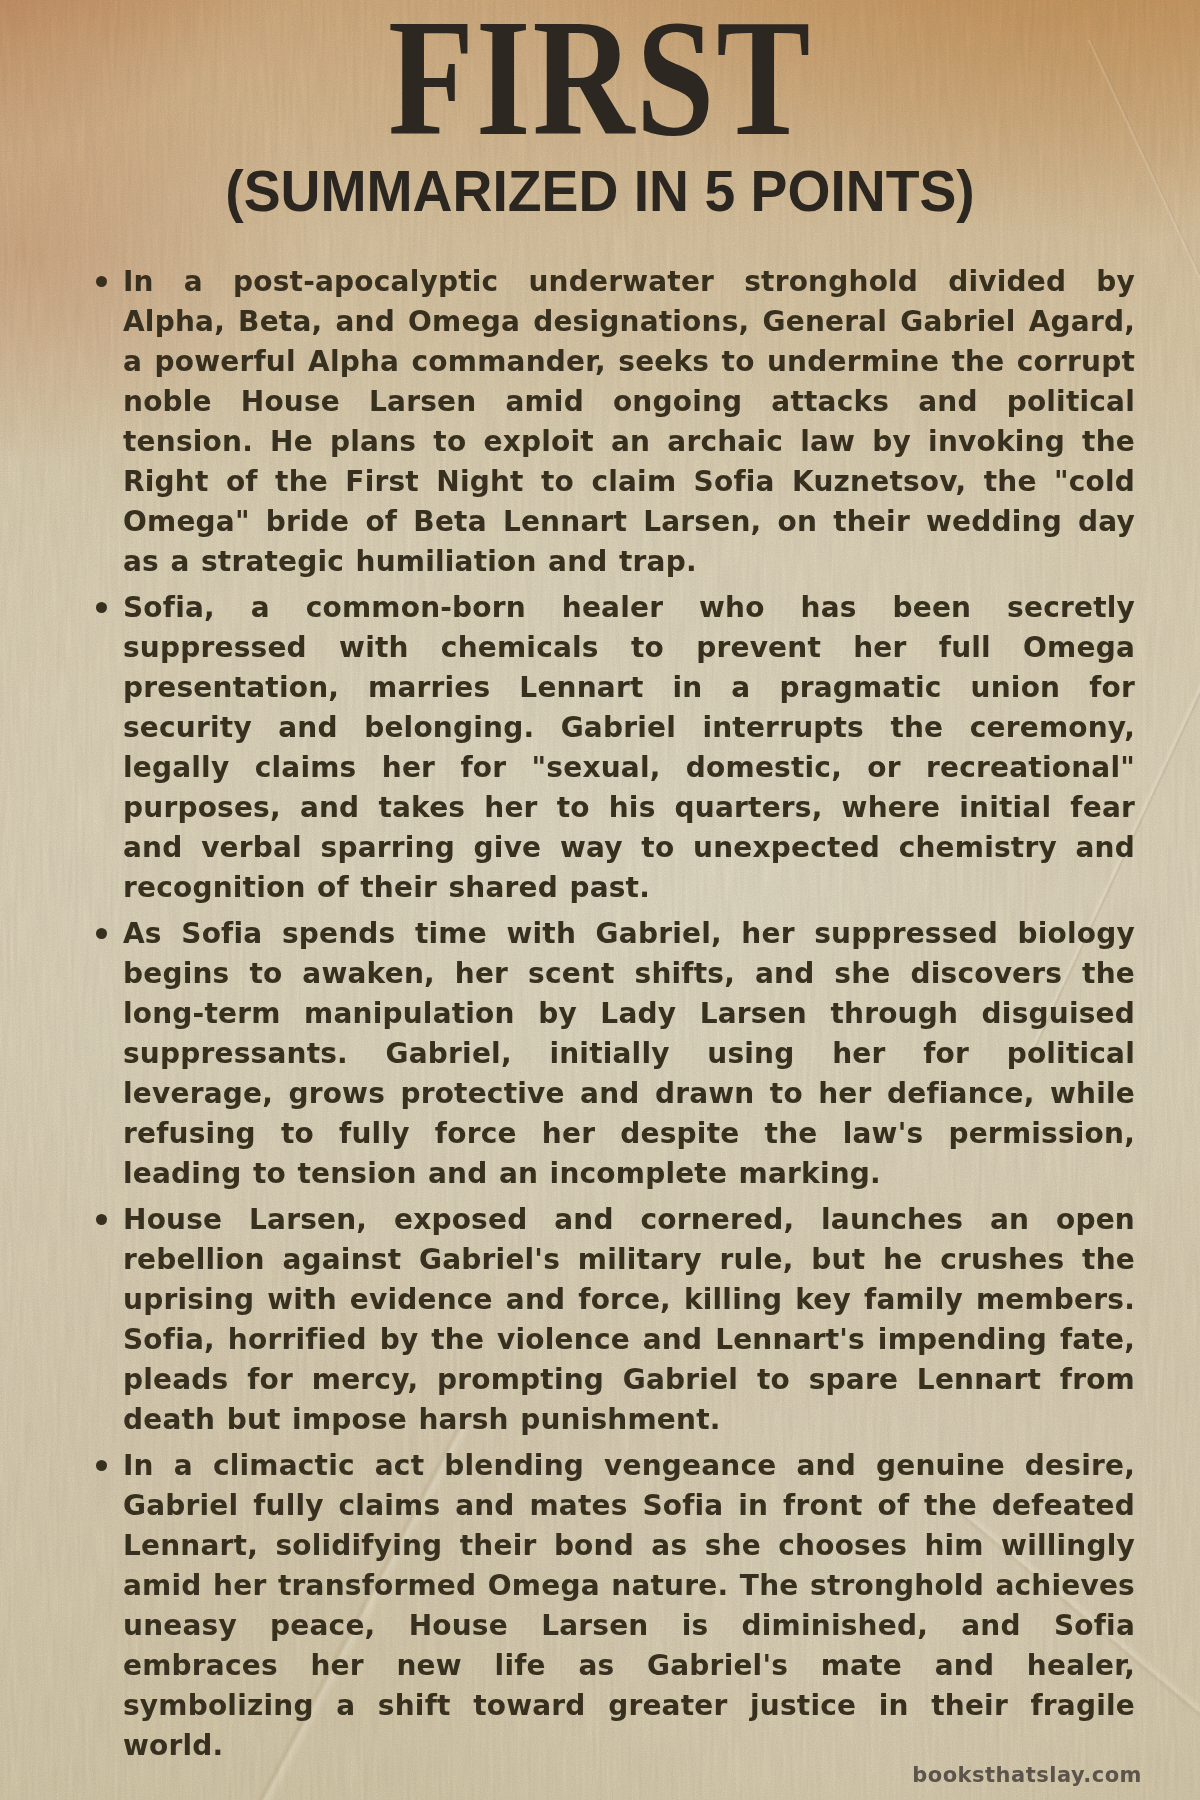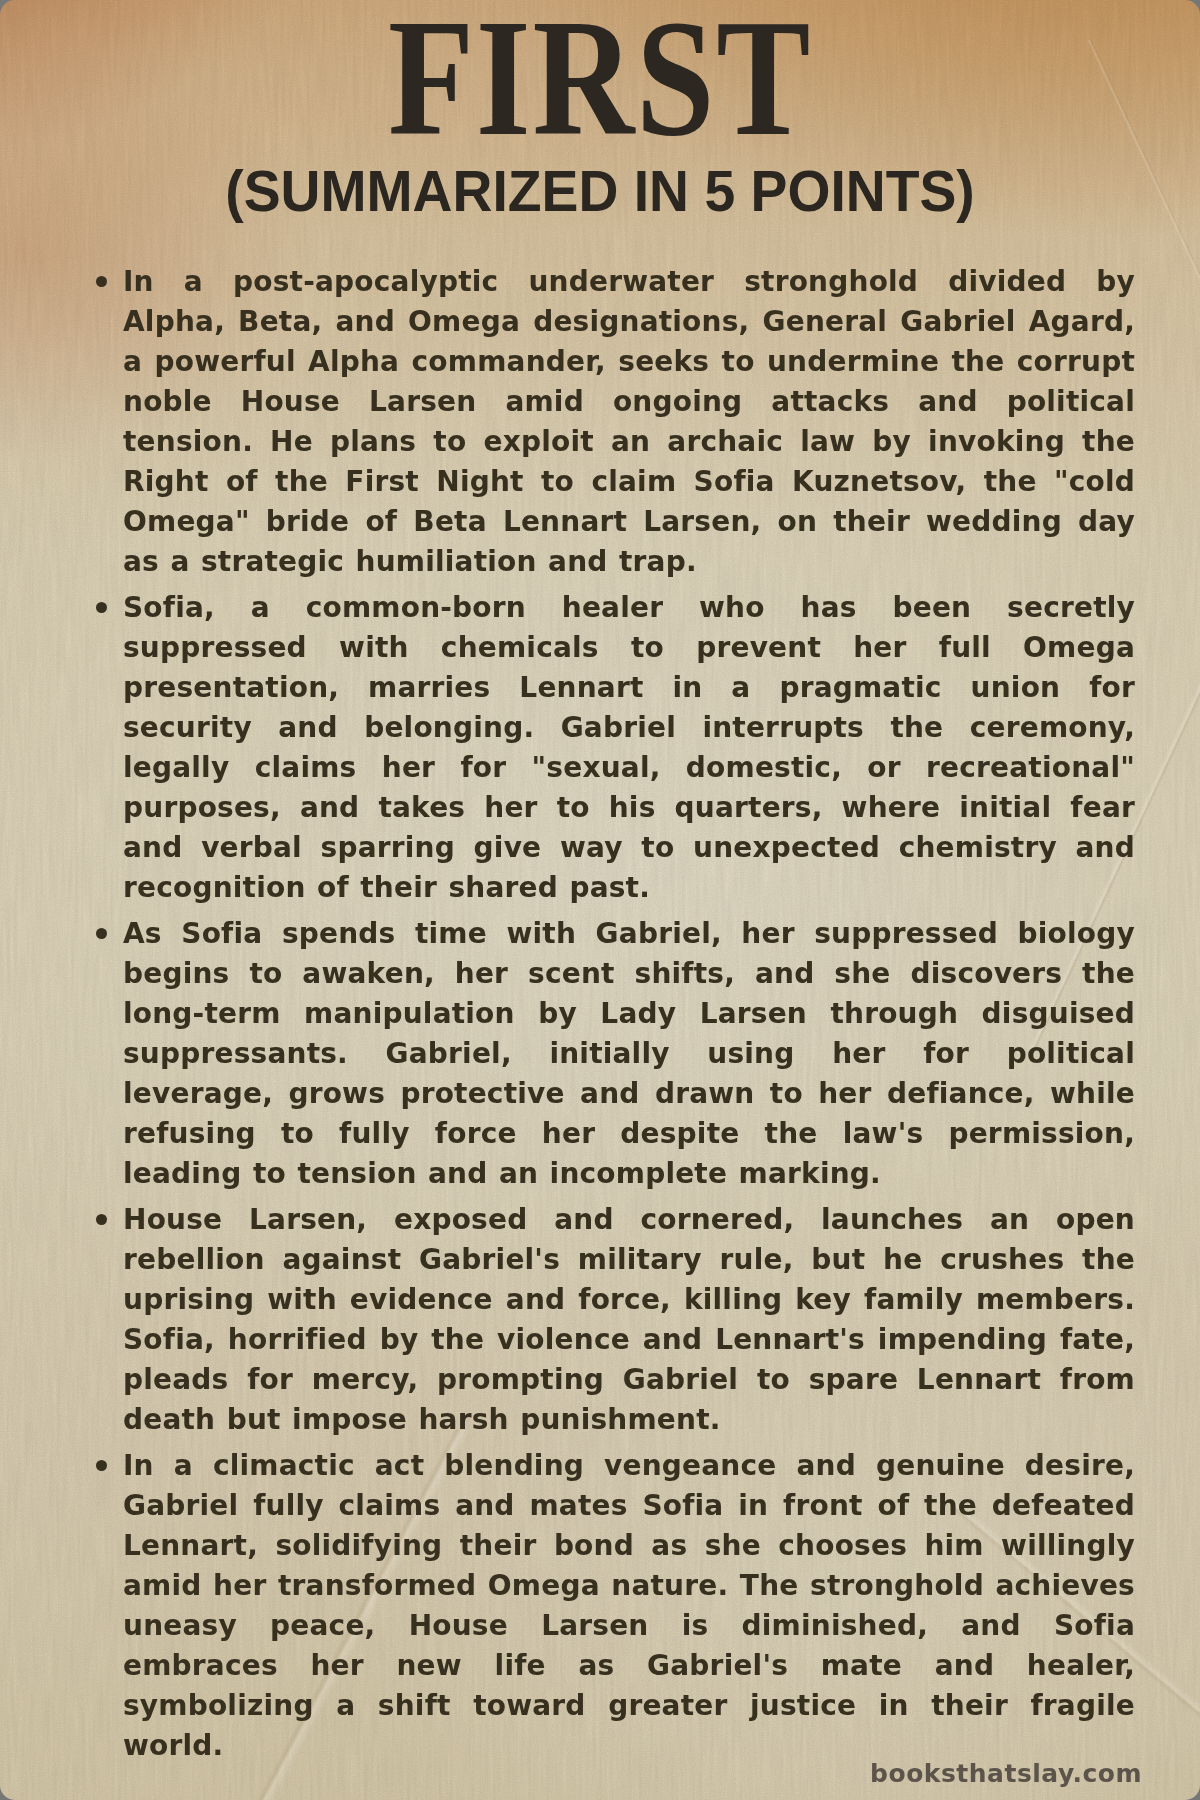--- a/index.html
+++ b/index.html
@@ -6,21 +6,20 @@
   .page {
     position:relative; width:1200px; height:1800px; margin:0 auto; overflow:hidden;
     font-family:"DejaVu Sans", sans-serif;
     background:
       radial-gradient(1000px 560px at 92% -6%, rgba(205,138,62,0.60), rgba(205,138,62,0) 62%),
       radial-gradient(760px 520px at -10% -8%, rgba(188,98,50,0.65), rgba(188,98,50,0) 60%),
       radial-gradient(420px 300px at 2% 14%, rgba(208,130,85,0.35), rgba(208,130,85,0) 70%),
       radial-gradient(1050px 760px at 52% 48%, rgba(249,241,218,0.85), rgba(249,241,218,0) 72%),
       radial-gradient(700px 500px at 70% 88%, rgba(246,238,214,0.55), rgba(246,238,214,0) 70%),
       linear-gradient(180deg,#e6bd8c 0%, #eeD7b0 13%, #f1e5c6 30%, #f1e6c9 58%, #eee1c3 80%, #eadcba 100%);
-    border-radius: 15px;
   }
   .grain { position:absolute; inset:0; pointer-events:none; }
   .seams {
     position:absolute; inset:0; pointer-events:none;
     background:
       linear-gradient(295deg, rgba(0,0,0,0) 49.4%, rgba(125,95,55,.14) 49.9%, rgba(255,252,240,.24) 50.3%, rgba(0,0,0,0) 51.2%) 1030px 540px / 240px 520px no-repeat,
       linear-gradient(118deg, rgba(0,0,0,0) 49.4%, rgba(125,95,55,.12) 49.9%, rgba(255,252,240,.22) 50.4%, rgba(0,0,0,0) 51.4%) 0px 1430px / 720px 370px no-repeat,
       linear-gradient(40deg,  rgba(0,0,0,0) 48.8%, rgba(125,95,55,.10) 49.6%, rgba(255,252,240,.20) 50.2%, rgba(0,0,0,0) 51.6%) 950px 1440px / 280px 360px no-repeat,
       linear-gradient(245deg, rgba(0,0,0,0) 49.2%, rgba(125,95,55,.10) 49.8%, rgba(255,252,240,.18) 50.3%, rgba(0,0,0,0) 51.2%) 1080px 40px / 160px 300px no-repeat;
   }
@@ -48,21 +47,21 @@
     text-align:justify;
     color:#38301f;
   }
   .dot {
     position:absolute; left:-27px; top:14px;
     width:11px; height:11px; border-radius:50%;
     background:#38301f;
   }
   .watermark {
     position:absolute; right:58px; bottom:14px;
-    font-weight:700; font-size:25px; line-height:1;
+    font-weight:700; font-size:21px; line-height:1;
     color:#5c544a; letter-spacing:0.5px;text-align:center;
   }
 </style>
 </head>
 <body>
 
 <div class="page">
 
   <svg class="grain" width="1200" height="1800" aria-hidden="true">
     <defs>

